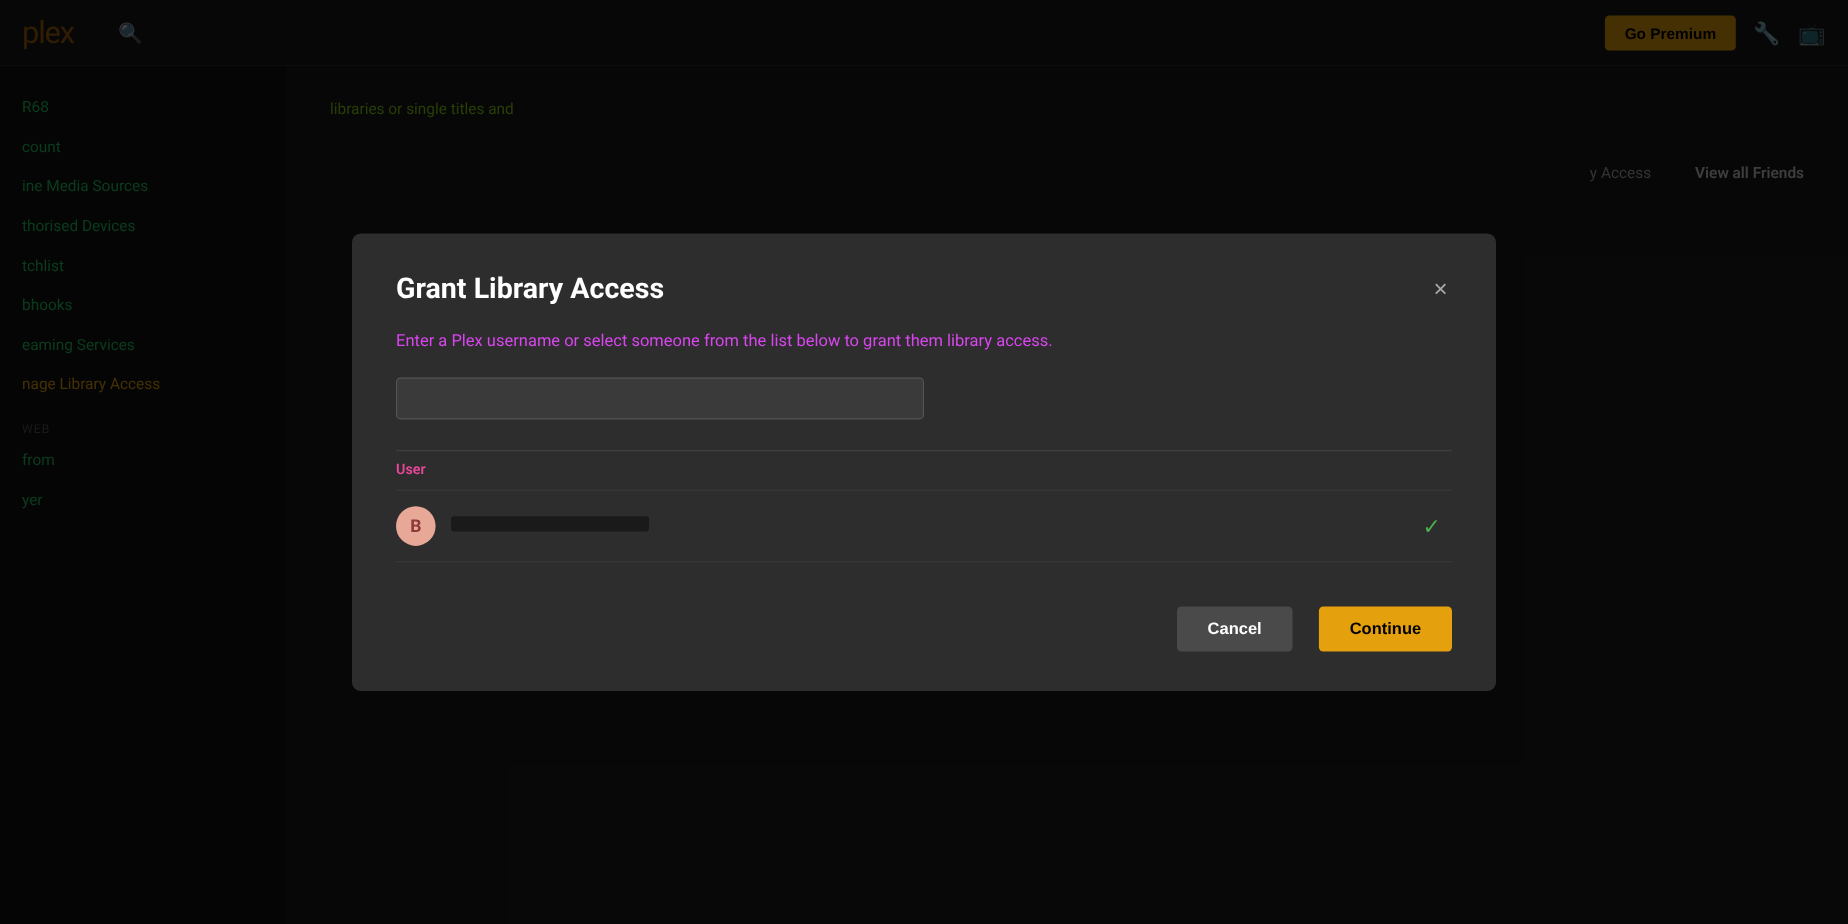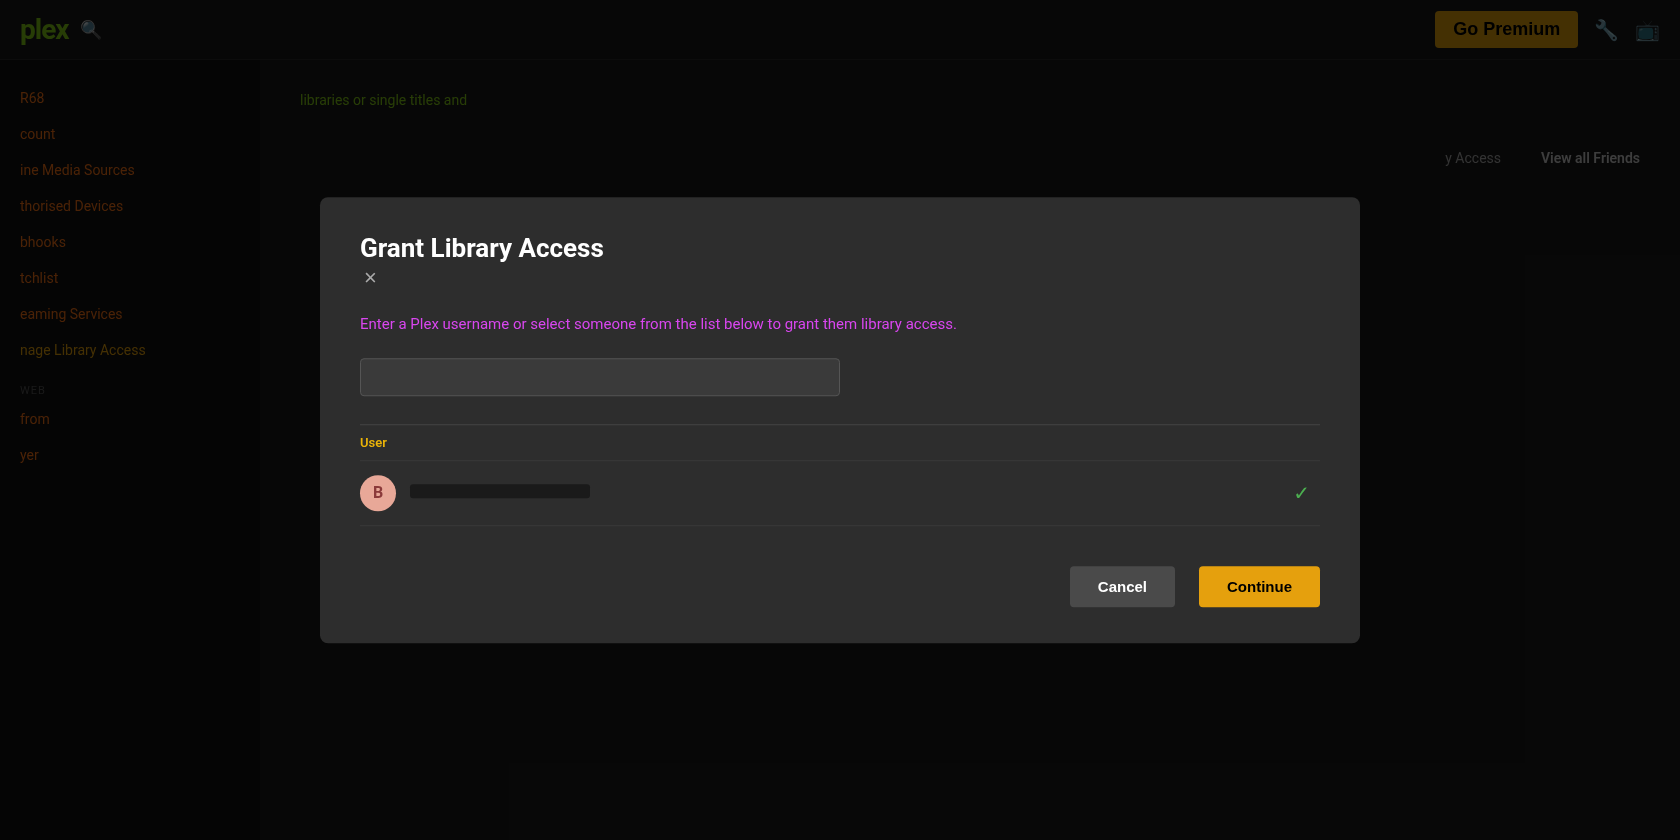--- a/index.html
+++ b/index.html
@@ -18,25 +18,25 @@
       top: 0; left: 0; right: 0;
       height: 60px;
       background: #1a1a1a;
       display: flex;
       align-items: center;
       padding: 0 20px;
       z-index: 1;
       border-bottom: 1px solid #2a2a2a;
     }
     .plex-logo {
-      color: #84cc16;
+      color: #a16207;
       font-size: 28px;
-      font-weight: 700;
+      font-weight: 400;
       letter-spacing: -1px;
-      margin-right: 4px;
+      margin-right: 32px;
     }
     .search-icon-btn {
       color: #aaa;
       font-size: 18px;
       background: none;
       border: none;
       cursor: pointer;
       padding: 8px;
     }
     .topbar-right {
@@ -44,21 +44,21 @@
       display: flex;
       align-items: center;
       gap: 16px;
     }
     .go-premium-btn {
       background: #e5a00d;
       color: #000;
       border: none;
       border-radius: 4px;
       padding: 8px 18px;
-      font-size: 18px;
+      font-size: 14px;
       font-weight: 700;
       cursor: pointer;
     }
     .topbar-icon {
       color: #aaa;
       font-size: 20px;
       cursor: pointer;
     }
 
     
@@ -67,21 +67,21 @@
       top: 60px;
       left: 0;
       width: 260px;
       height: calc(840px - 60px);
       background: #111;
       padding: 20px 0;
       z-index: 1;
     }
     .sidebar-item {
       padding: 10px 20px;
-      color: #f97316;
+      color: #22c55e;
       font-size: 14px;
       cursor: pointer;
     }
     .sidebar-item.active {
       color: #e5a00d;
     }
     .sidebar-section {
       padding: 16px 20px 4px;
       color: #555;
       font-size: 11px;
@@ -135,21 +135,20 @@
       max-width: 90%;
       padding: 36px 40px 36px 40px;
       z-index: 20;
       min-height: 300px;
     }
     .modal-header {
       display: flex;
       align-items: flex-start;
       justify-content: space-between;
       margin-bottom: 20px;
-      flex-direction: column;
     }
     .modal-title {
       font-size: 26px;
       font-weight: 700;
       color: #fff;
     }
     .modal-close-btn {
       background: none;
       border: none;
       color: #aaa;
@@ -179,21 +178,21 @@
     
     .user-table {
       width: 100%;
       border-top: 1px solid #444;
       margin-bottom: 40px;
     }
     .user-table-header {
       display: flex;
       align-items: flex-end;
       padding: 10px 0;
-      color: #eab308;
+      color: #ec4899;
       font-size: 13px;
       font-weight: 600;
       border-bottom: 1px solid #3a3a3a;
     }
     .user-row {
       display: flex;
       align-items: center;
       padding: 14px 0;
       border-bottom: 1px solid #3a3a3a;
     }
@@ -268,22 +267,22 @@
     <span class="topbar-icon">🔧</span>
     <span class="topbar-icon">📺</span>
   </div>
 </div>
 
 <div class="sidebar">
   <div class="sidebar-item">R68</div>
   <div class="sidebar-item">count</div>
   <div class="sidebar-item">ine Media Sources</div>
   <div class="sidebar-item">thorised Devices</div>
+  <div class="sidebar-item">tchlist</div>
   <div class="sidebar-item">bhooks</div>
-  <div class="sidebar-item">tchlist</div>
   <div class="sidebar-item">eaming Services</div>
   <div class="sidebar-item active">nage Library Access</div>
   <div class="sidebar-section">Web</div>
   <div class="sidebar-item">from</div>
   <div class="sidebar-item">yer</div>
 </div>
 
 <div class="content-area">
   <div class="content-header-text">
     libraries or single titles and

